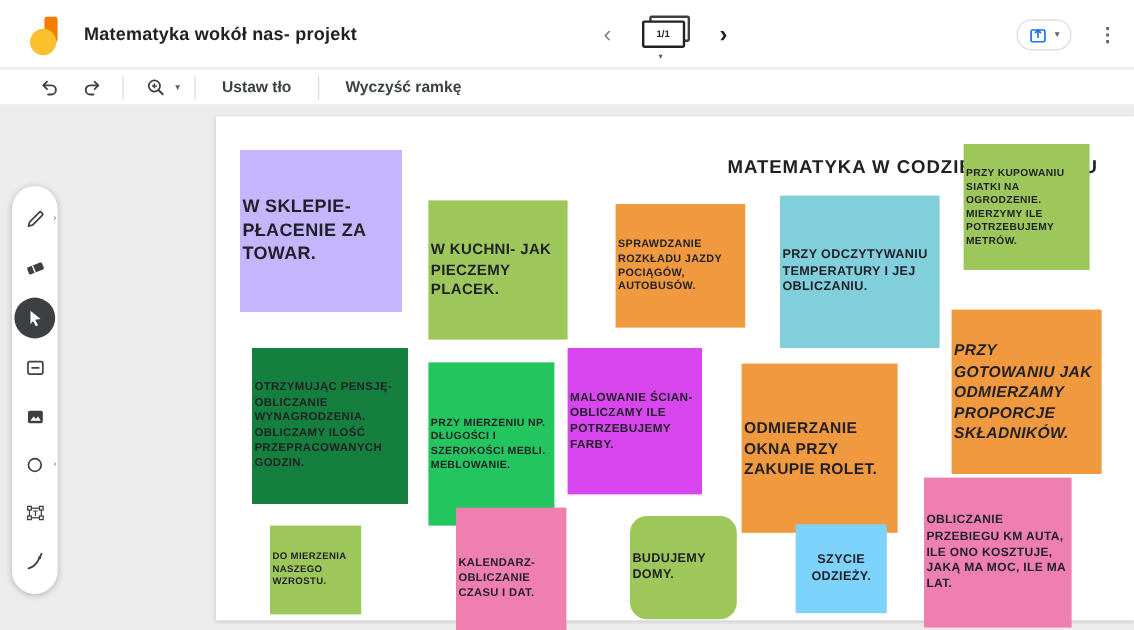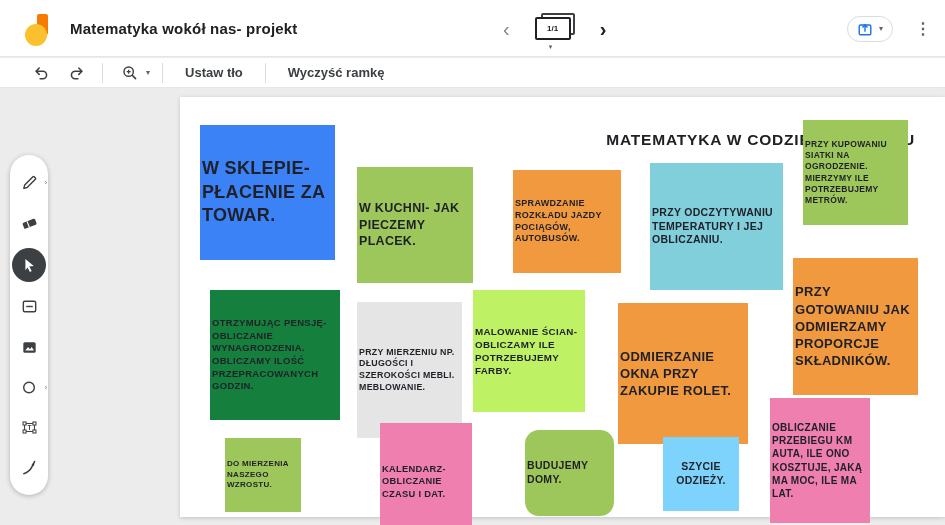--- a/index.html
+++ b/index.html
@@ -180,61 +180,61 @@
           <path d="M4 16.5 C8 15.5 11.5 12 13.5 7.5" fill="none" stroke="#3c4043" stroke-width="1.6" stroke-linecap="round"></path>
           <path d="M13.8 7 l1.6-3.4" stroke="#3c4043" stroke-width="1.6" stroke-linecap="round"></path>
           <circle cx="13.7" cy="7.2" r="1.3" fill="#3c4043"></circle>
         </svg>
       </div>
     </div>
 
     <div class="canvas">
       <div class="canvas-title">MATEMATYKA W CODZIENNYM ŻYCIU</div>
       <div class="notes-layer">
-          <div class="note" style="left: 20px; top: 28px; width: 135px; height: 135px; background: #3b82f6; font-size: 18px;">
+          <div class="note" style="left: 20px; top: 28px; width: 135px; height: 135px; background: #c4b5fd; font-size: 15px;">
     <div class="note-text">W SKLEPIE- PŁACENIE ZA TOWAR.</div>
   </div>
           <div class="note" style="left: 177px; top: 70px; width: 116px; height: 116px; background: rgb(157, 199, 90); font-size: 12.5px;">
     <div class="note-text">W KUCHNI- JAK PIECZEMY PLACEK.</div>
   </div>
           <div class="note" style="left: 333px; top: 73px; width: 108px; height: 103px; background: rgb(240, 153, 63); font-size: 9px;">
     <div class="note-text">SPRAWDZANIE ROZKŁADU JAZDY POCIĄGÓW, AUTOBUSÓW.</div>
   </div>
           <div class="note" style="left: 470px; top: 66px; width: 133px; height: 127px; background: rgb(128, 207, 219); font-size: 10.5px;">
     <div class="note-text">PRZY ODCZYTYWANIU TEMPERATURY I JEJ OBLICZANIU.</div>
   </div>
           <div class="note" style="left: 623px; top: 23px; width: 105px; height: 105px; background: rgb(157, 199, 90); font-size: 8.5px;">
     <div class="note-text">PRZY KUPOWANIU SIATKI NA OGRODZENIE. MIERZYMY ILE POTRZEBUJEMY METRÓW.</div>
   </div>
-          <div class="note" style="left: 613px; top: 161px; width: 125px; height: 137px; background: rgb(240, 153, 63); font-size: 13px;">
+          <div class="note" style="left: 613px; top: 161px; width: 125px; height: 137px; background: rgb(240, 153, 63); font-size: 13px; font-style: italic;">
     <div class="note-text">PRZY GOTOWANIU JAK ODMIERZAMY PROPORCJE SKŁADNIKÓW.</div>
   </div>
           <div class="note" style="left: 30px; top: 193px; width: 130px; height: 130px; background: #15803d; font-size: 9.5px;">
     <div class="note-text">OTRZYMUJĄC PENSJĘ- OBLICZANIE WYNAGRODZENIA. OBLICZAMY ILOŚĆ PRZEPRACOWANYCH GODZIN.</div>
   </div>
-          <div class="note" style="left: 177px; top: 205px; width: 105px; height: 136px; background: #e5e5e5; font-size: 8.8px;">
+          <div class="note" style="left: 177px; top: 205px; width: 105px; height: 136px; background: #22c55e; font-size: 8.8px;">
     <div class="note-text">PRZY MIERZENIU NP. DŁUGOŚCI I SZEROKOŚCI MEBLI. MEBLOWANIE.</div>
   </div>
-          <div class="note" style="left: 293px; top: 193px; width: 112px; height: 122px; background: #bef264; font-size: 9.8px;">
+          <div class="note" style="left: 293px; top: 193px; width: 112px; height: 122px; background: #d946ef; font-size: 9.8px;">
     <div class="note-text">MALOWANIE ŚCIAN- OBLICZAMY ILE POTRZEBUJEMY FARBY.</div>
   </div>
           <div class="note" style="left: 438px; top: 206px; width: 130px; height: 141px; background: rgb(240, 153, 63); font-size: 13px;">
     <div class="note-text">ODMIERZANIE OKNA PRZY ZAKUPIE ROLET.</div>
   </div>
           <div class="note" style="left: 45px; top: 341px; width: 76px; height: 74px; background: rgb(157, 199, 90); font-size: 8px;">
     <div class="note-text">DO MIERZENIA NASZEGO WZROSTU.</div>
   </div>
           <div class="note" style="left: 200px; top: 326px; width: 92px; height: 117px; background: rgb(238, 127, 174); font-size: 9.3px;">
     <div class="note-text">KALENDARZ- OBLICZANIE CZASU I DAT.</div>
   </div>
           <div class="note" style="left: 345px; top: 333px; width: 89px; height: 86px; background: rgb(157, 199, 90); font-size: 10.5px; border-radius: 14px;">
     <div class="note-text">BUDUJEMY DOMY.</div>
   </div>
           <div class="note" style="left: 483px; top: 340px; width: 76px; height: 74px; background: #7dd3fc; font-size: 10.5px;">
     <div class="note-text" style="text-align: center;">SZYCIE ODZIEŻY.</div>
   </div>
-          <div class="note" style="left: 590px; top: 301px; width: 100px; height: 125px; background: rgb(238, 127, 174); font-size: 10px;">
+          <div class="note" style="left: 590px; top: 301px; width: 123px; height: 125px; background: rgb(238, 127, 174); font-size: 10px;">
     <div class="note-text">OBLICZANIE PRZEBIEGU KM AUTA, ILE ONO KOSZTUJE, JAKĄ MA MOC, ILE MA LAT.</div>
   </div>
         </div>
     </div>
   </div>
 </div>
 
 </body></html>

